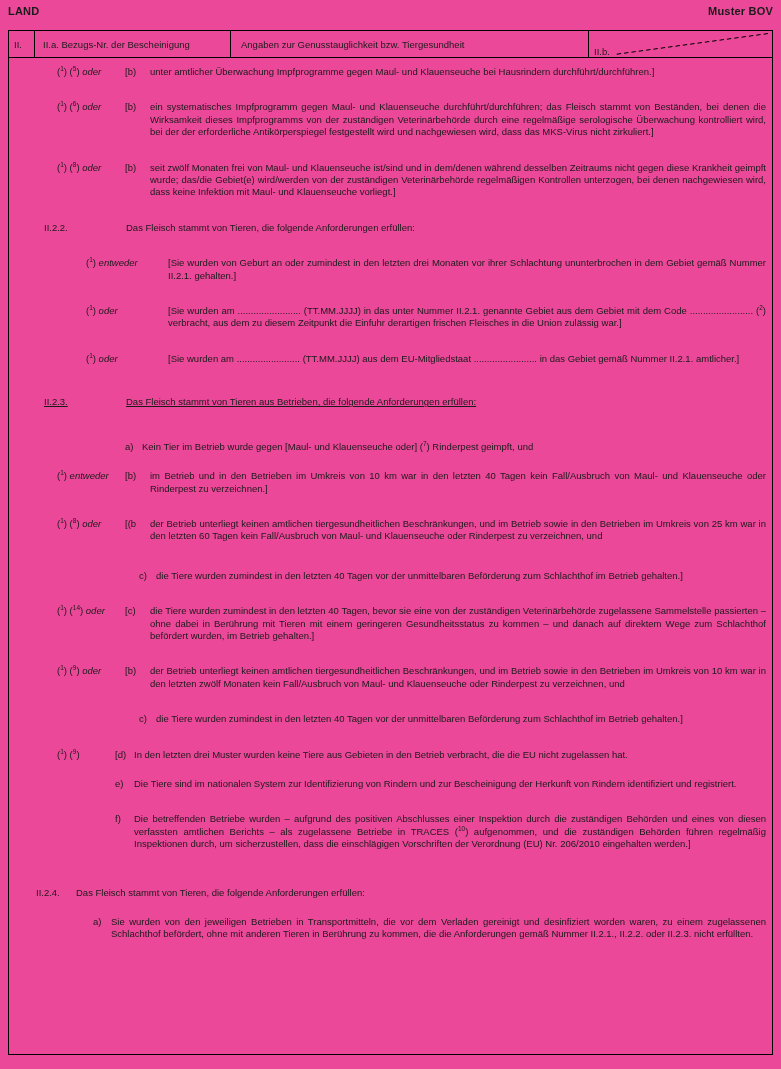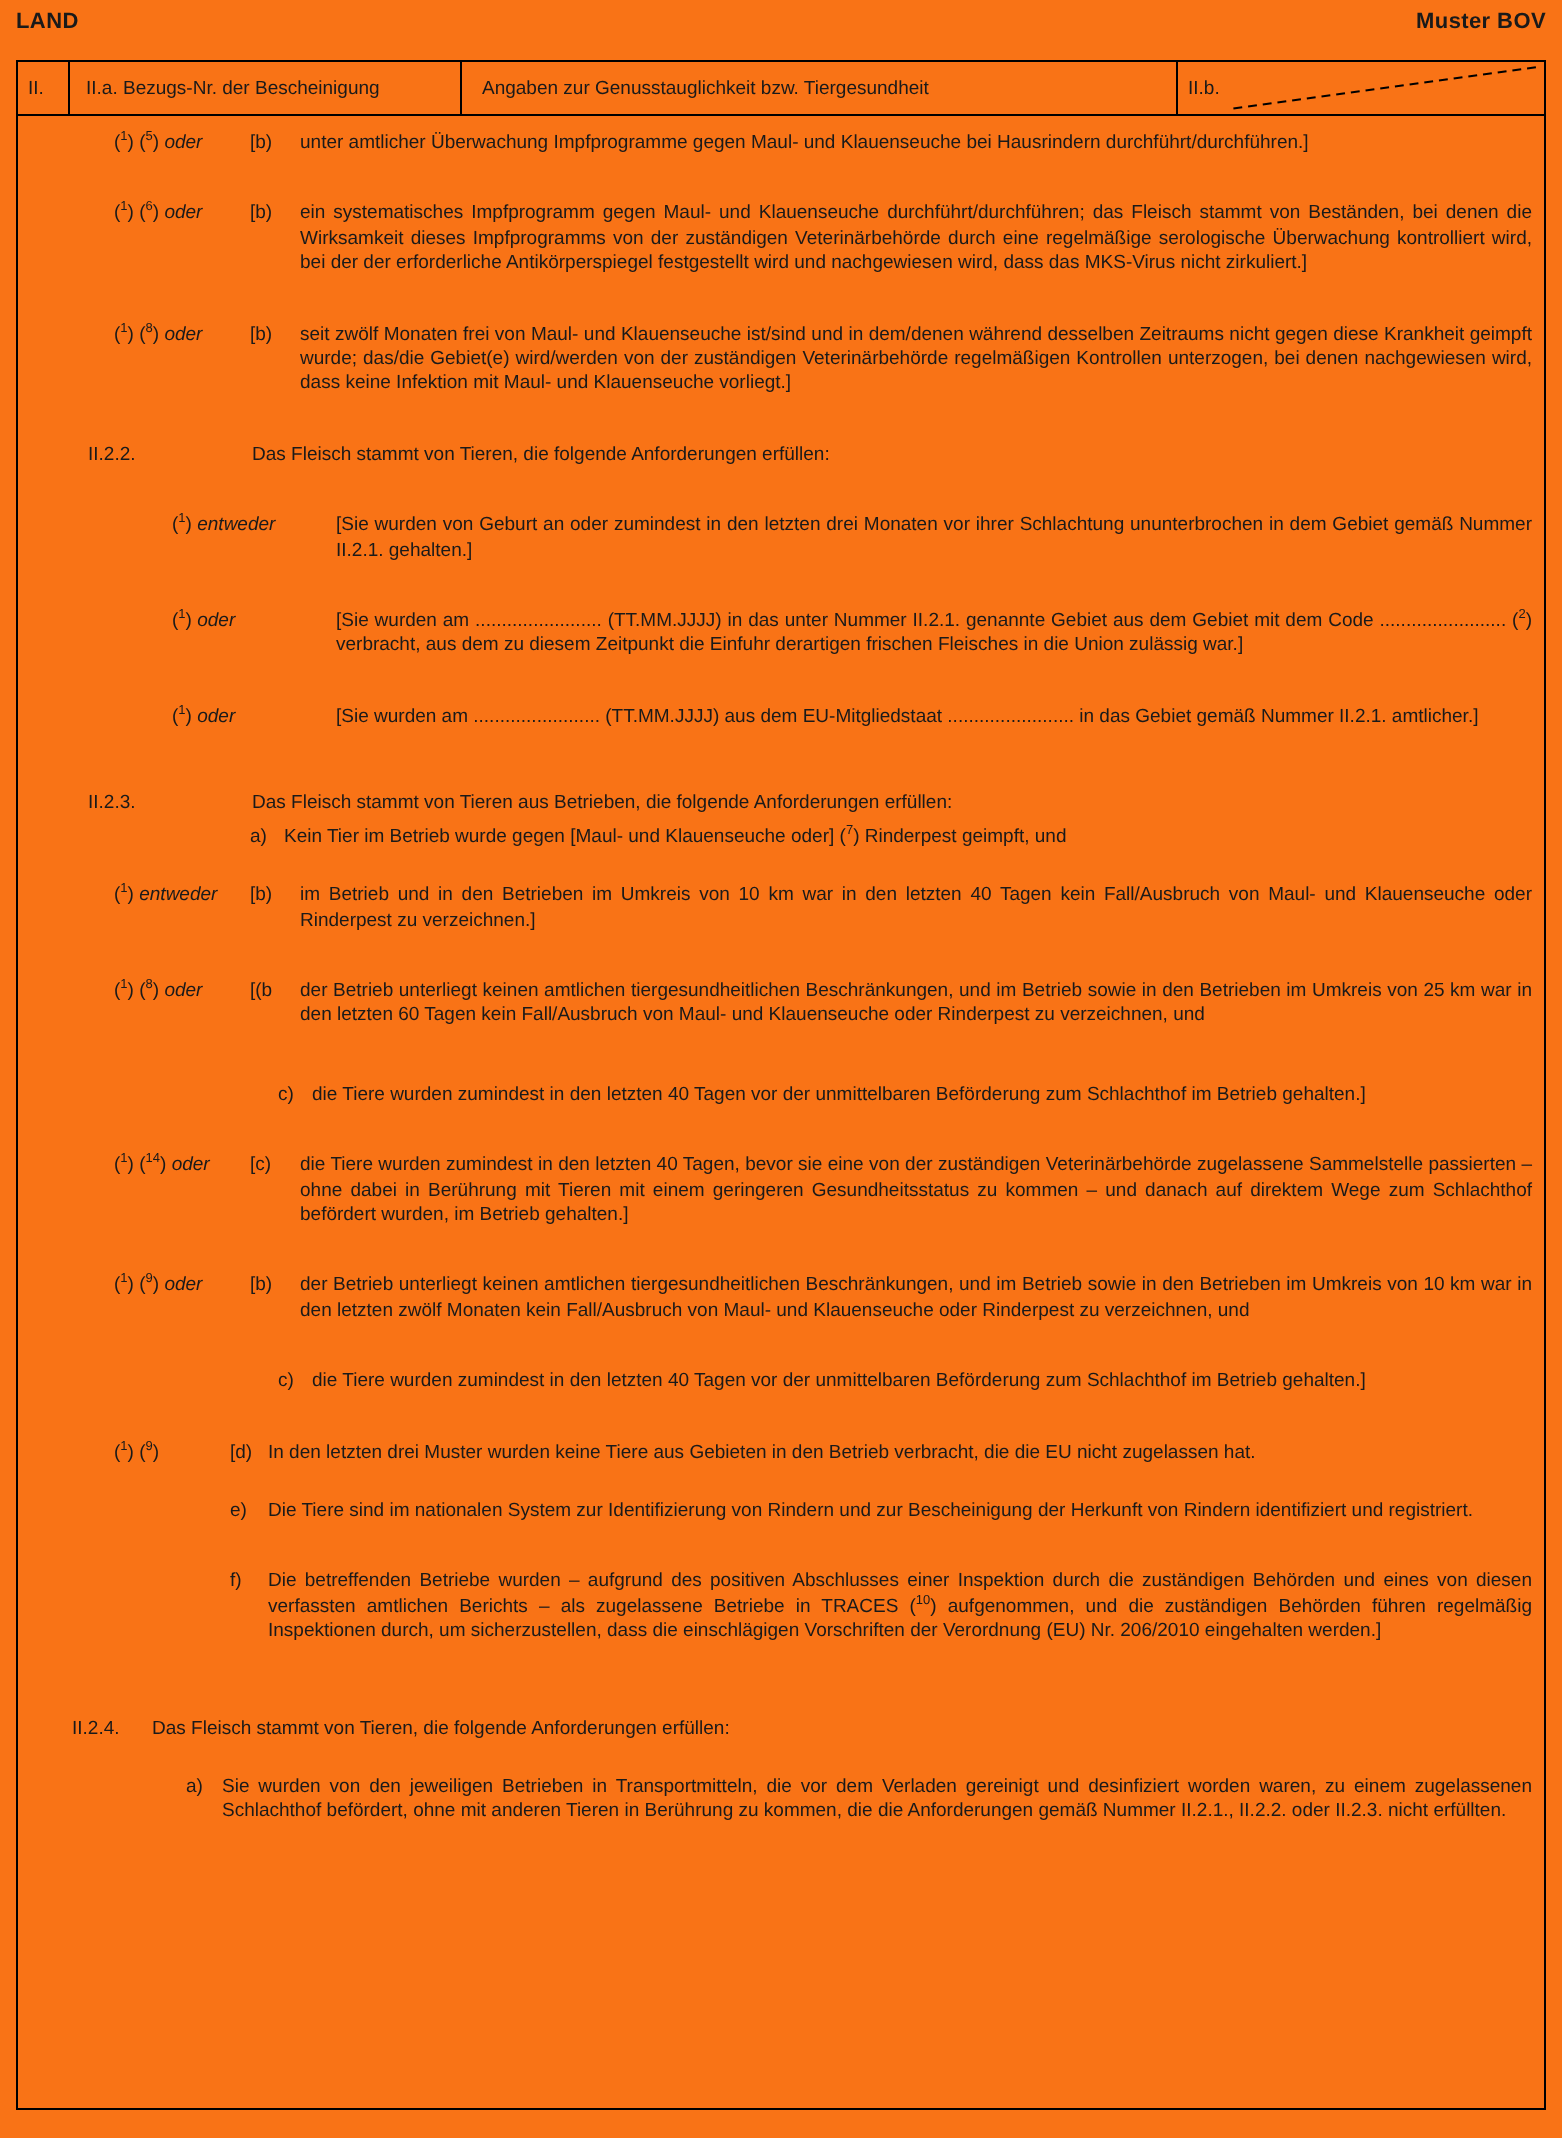--- a/index.html
+++ b/index.html
@@ -1,35 +1,35 @@
 <!DOCTYPE html>
 <html><head>
 <meta charset="utf-8">
 <style>
   html,body { margin:0; padding:0; background:#e8e8e8; }
   .page {
-    position:relative; width:781px; height:1069px; background:#f97316;
+    position:relative; width:781px; height:1069px; background:#ec4899;
     font-family:"Liberation Sans", sans-serif; color:#1a1a1a; overflow:hidden;
   }
   .topbar {
     position:absolute; top:5px; left:8px; right:8px;
     display:flex; justify-content:space-between;
     font-weight:bold; font-size:11px; letter-spacing:0.2px;
   }
   
   .hdr {
     position:absolute; top:30px; left:8px; width:765px; height:28px;
     display:flex; border:1.5px solid #000; box-sizing:border-box; font-size:9.5px;
   }
   .hc { display:flex; align-items:center; box-sizing:border-box; padding:0 5px;
         border-right:1.2px solid #000; white-space:nowrap; }
   .hc.c1 { flex:0 0 26px; }
   .hc.c2 { flex:0 0 358px; padding-left:10px; }
   .hc.c3 { flex:0 0 196px; padding-left:8px; }
-  .hc.c4 { flex:1 1 auto; border-right:none; position:relative; align-items:center; }
+  .hc.c4 { flex:1 1 auto; border-right:none; position:relative; align-items:flex-end; }
   .hc.c4 svg { position:absolute; inset:0; width:100%; height:100%; }
   
   .doc-box {
     position:absolute; top:57px; left:8px; width:765px; height:998px;
     border:1.5px solid #000; border-top:none; box-sizing:border-box;
     padding:9px 6px 0 48px; font-size:9.5px; line-height:12.4px;
     overflow:hidden;
   }
   .row { display:flex; margin-bottom:23px; }
   .lbl { flex:0 0 68px; white-space:nowrap; }
@@ -45,21 +45,21 @@
   .r-let { margin-left:68px; }
   .r-let .item { flex:0 0 17px; }
   .r-letc { margin-left:82px; }
   .r-letd { margin-left:58px; }
   .r-letd .item { flex-basis:19px; }
   .r-sec4 .lbl { margin-left:-21px; flex:0 0 40px; }
   .r-let4 { margin-left:36px; }
   .r-let4 .item { flex-basis:18px; }
   
   .row:nth-child(7) { margin-bottom:31px; }
-  .row:nth-child(8) { margin-bottom:4px; }
+  .row:nth-child(8) { margin-bottom:32px;text-decoration:underline; }
   .row:nth-child(9) { margin-bottom:17px; }
   .row:nth-child(11){ margin-bottom:27px; }
   .row:nth-child(16){ margin-bottom:17px; }
   .row:nth-child(19){ margin-bottom:17px;margin-top:36px; }
 </style>
 </head>
 <body>
 
 <div class="page">
 

